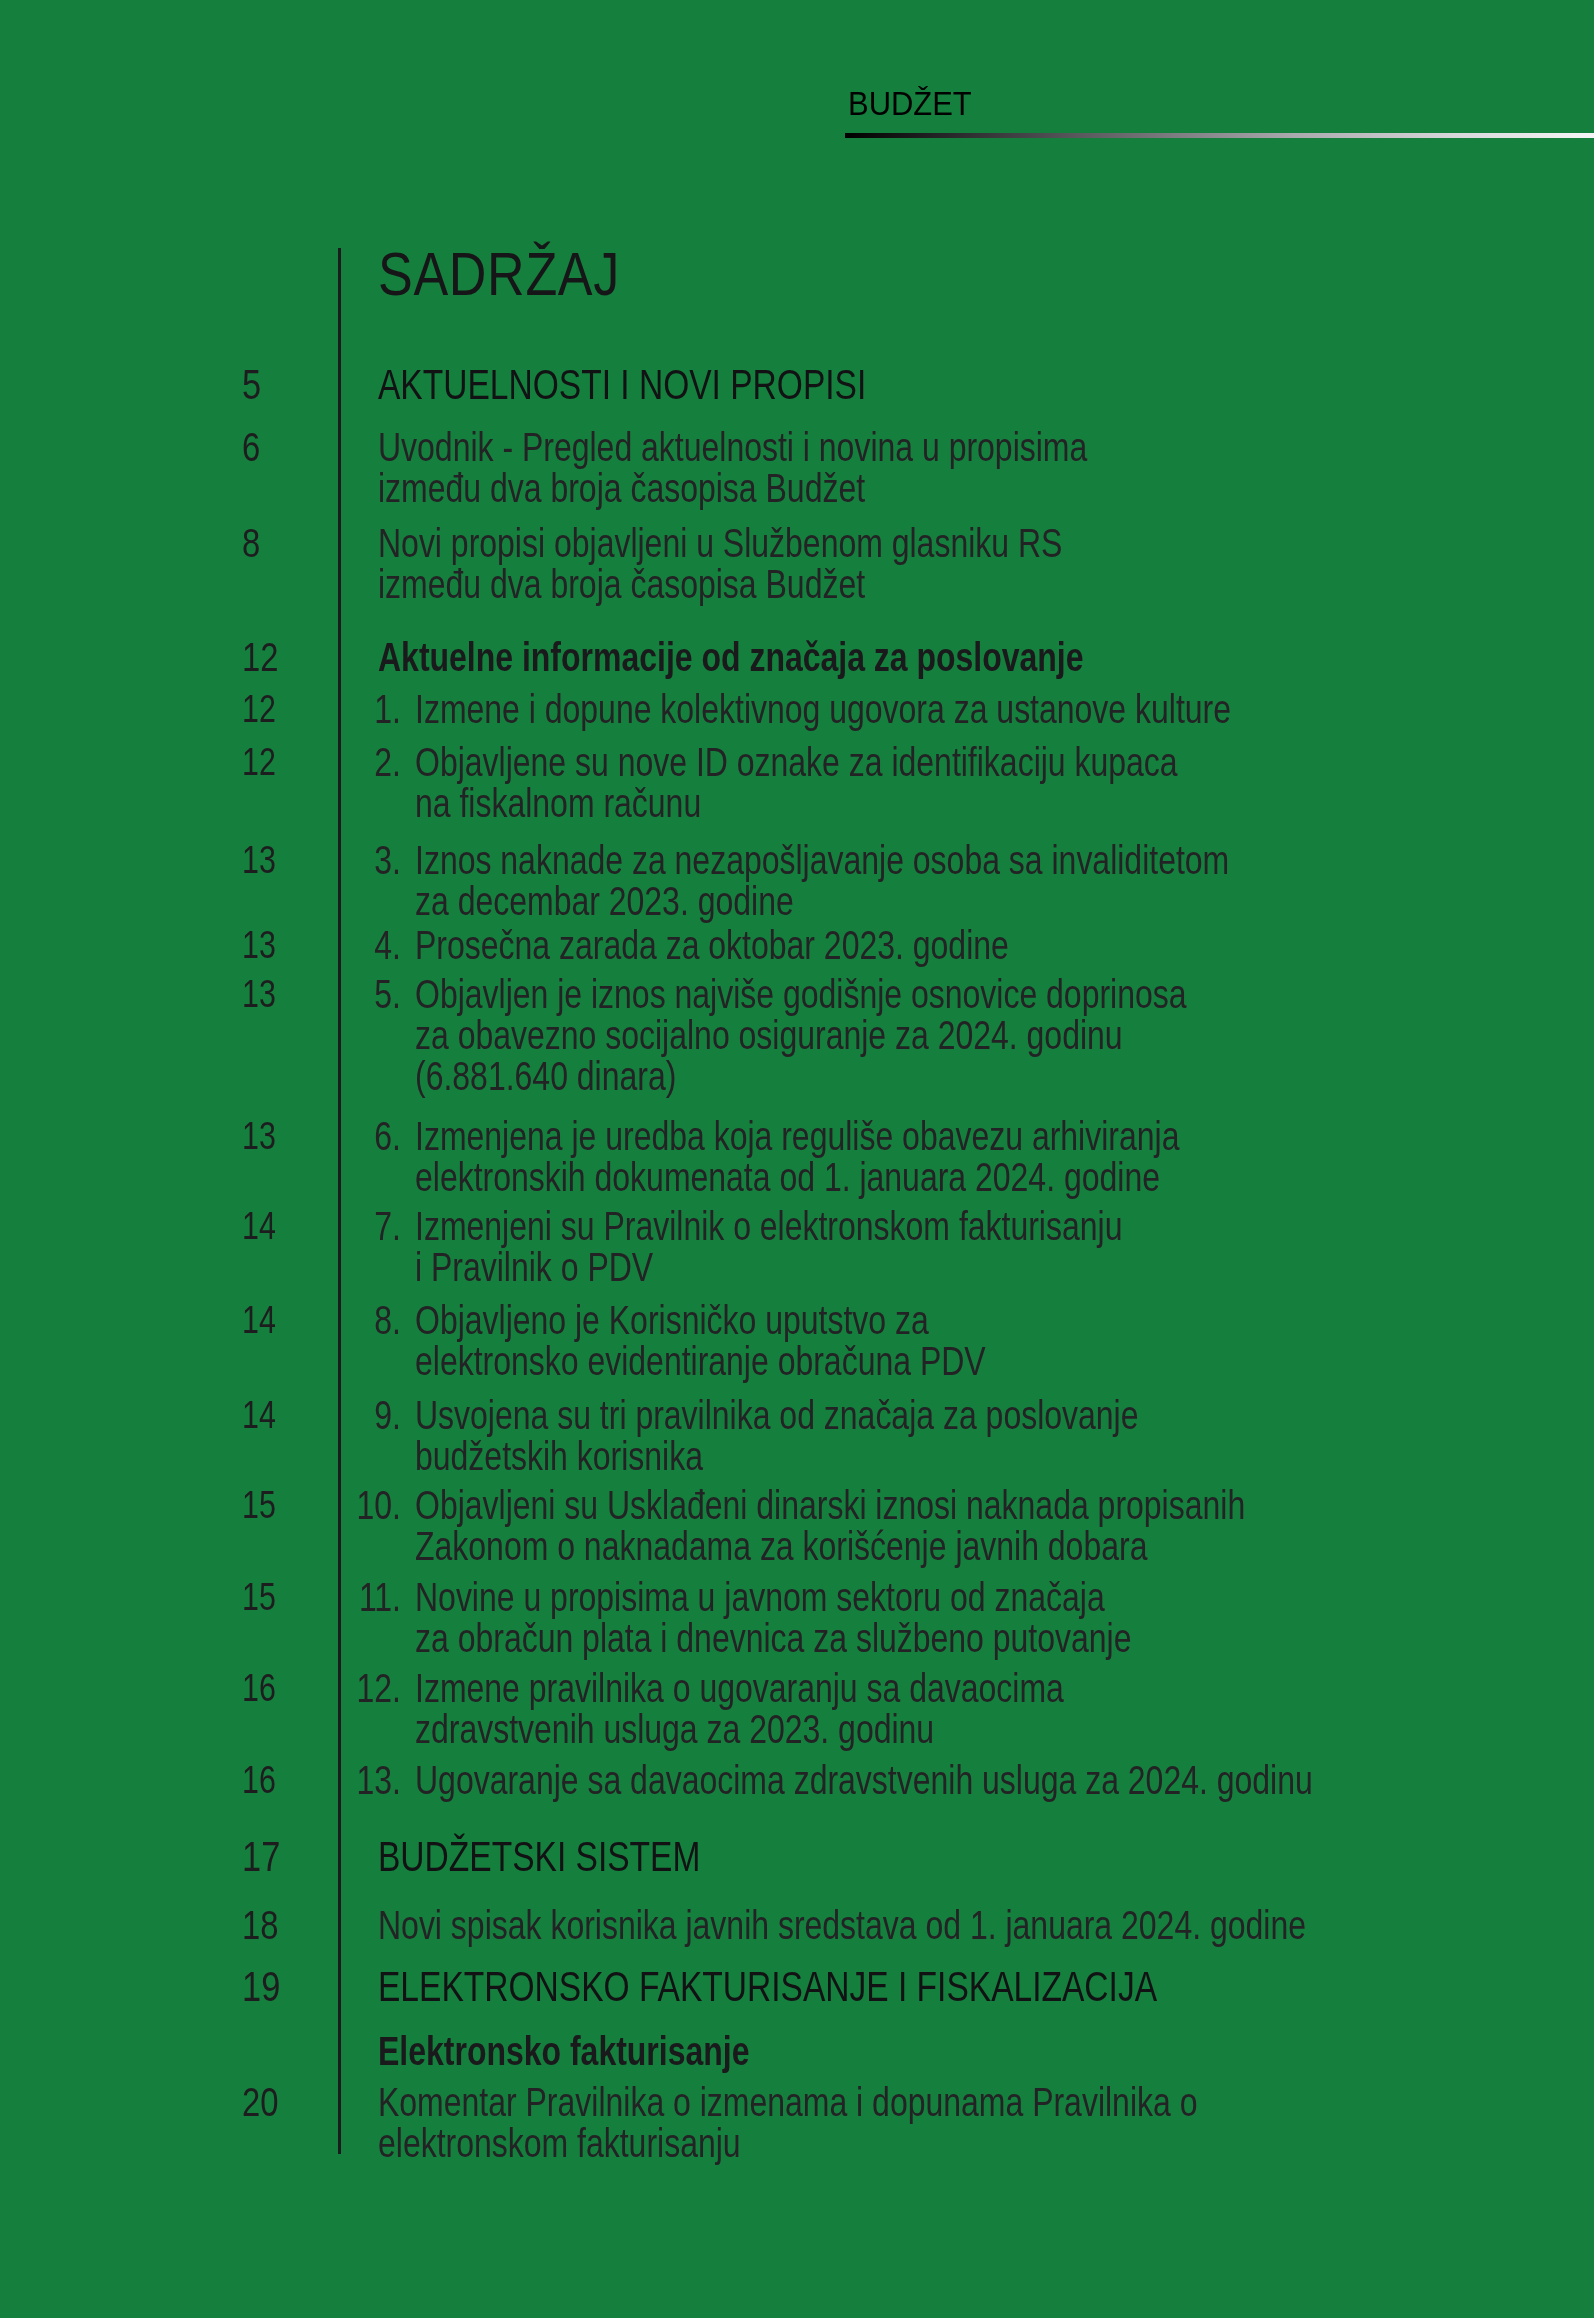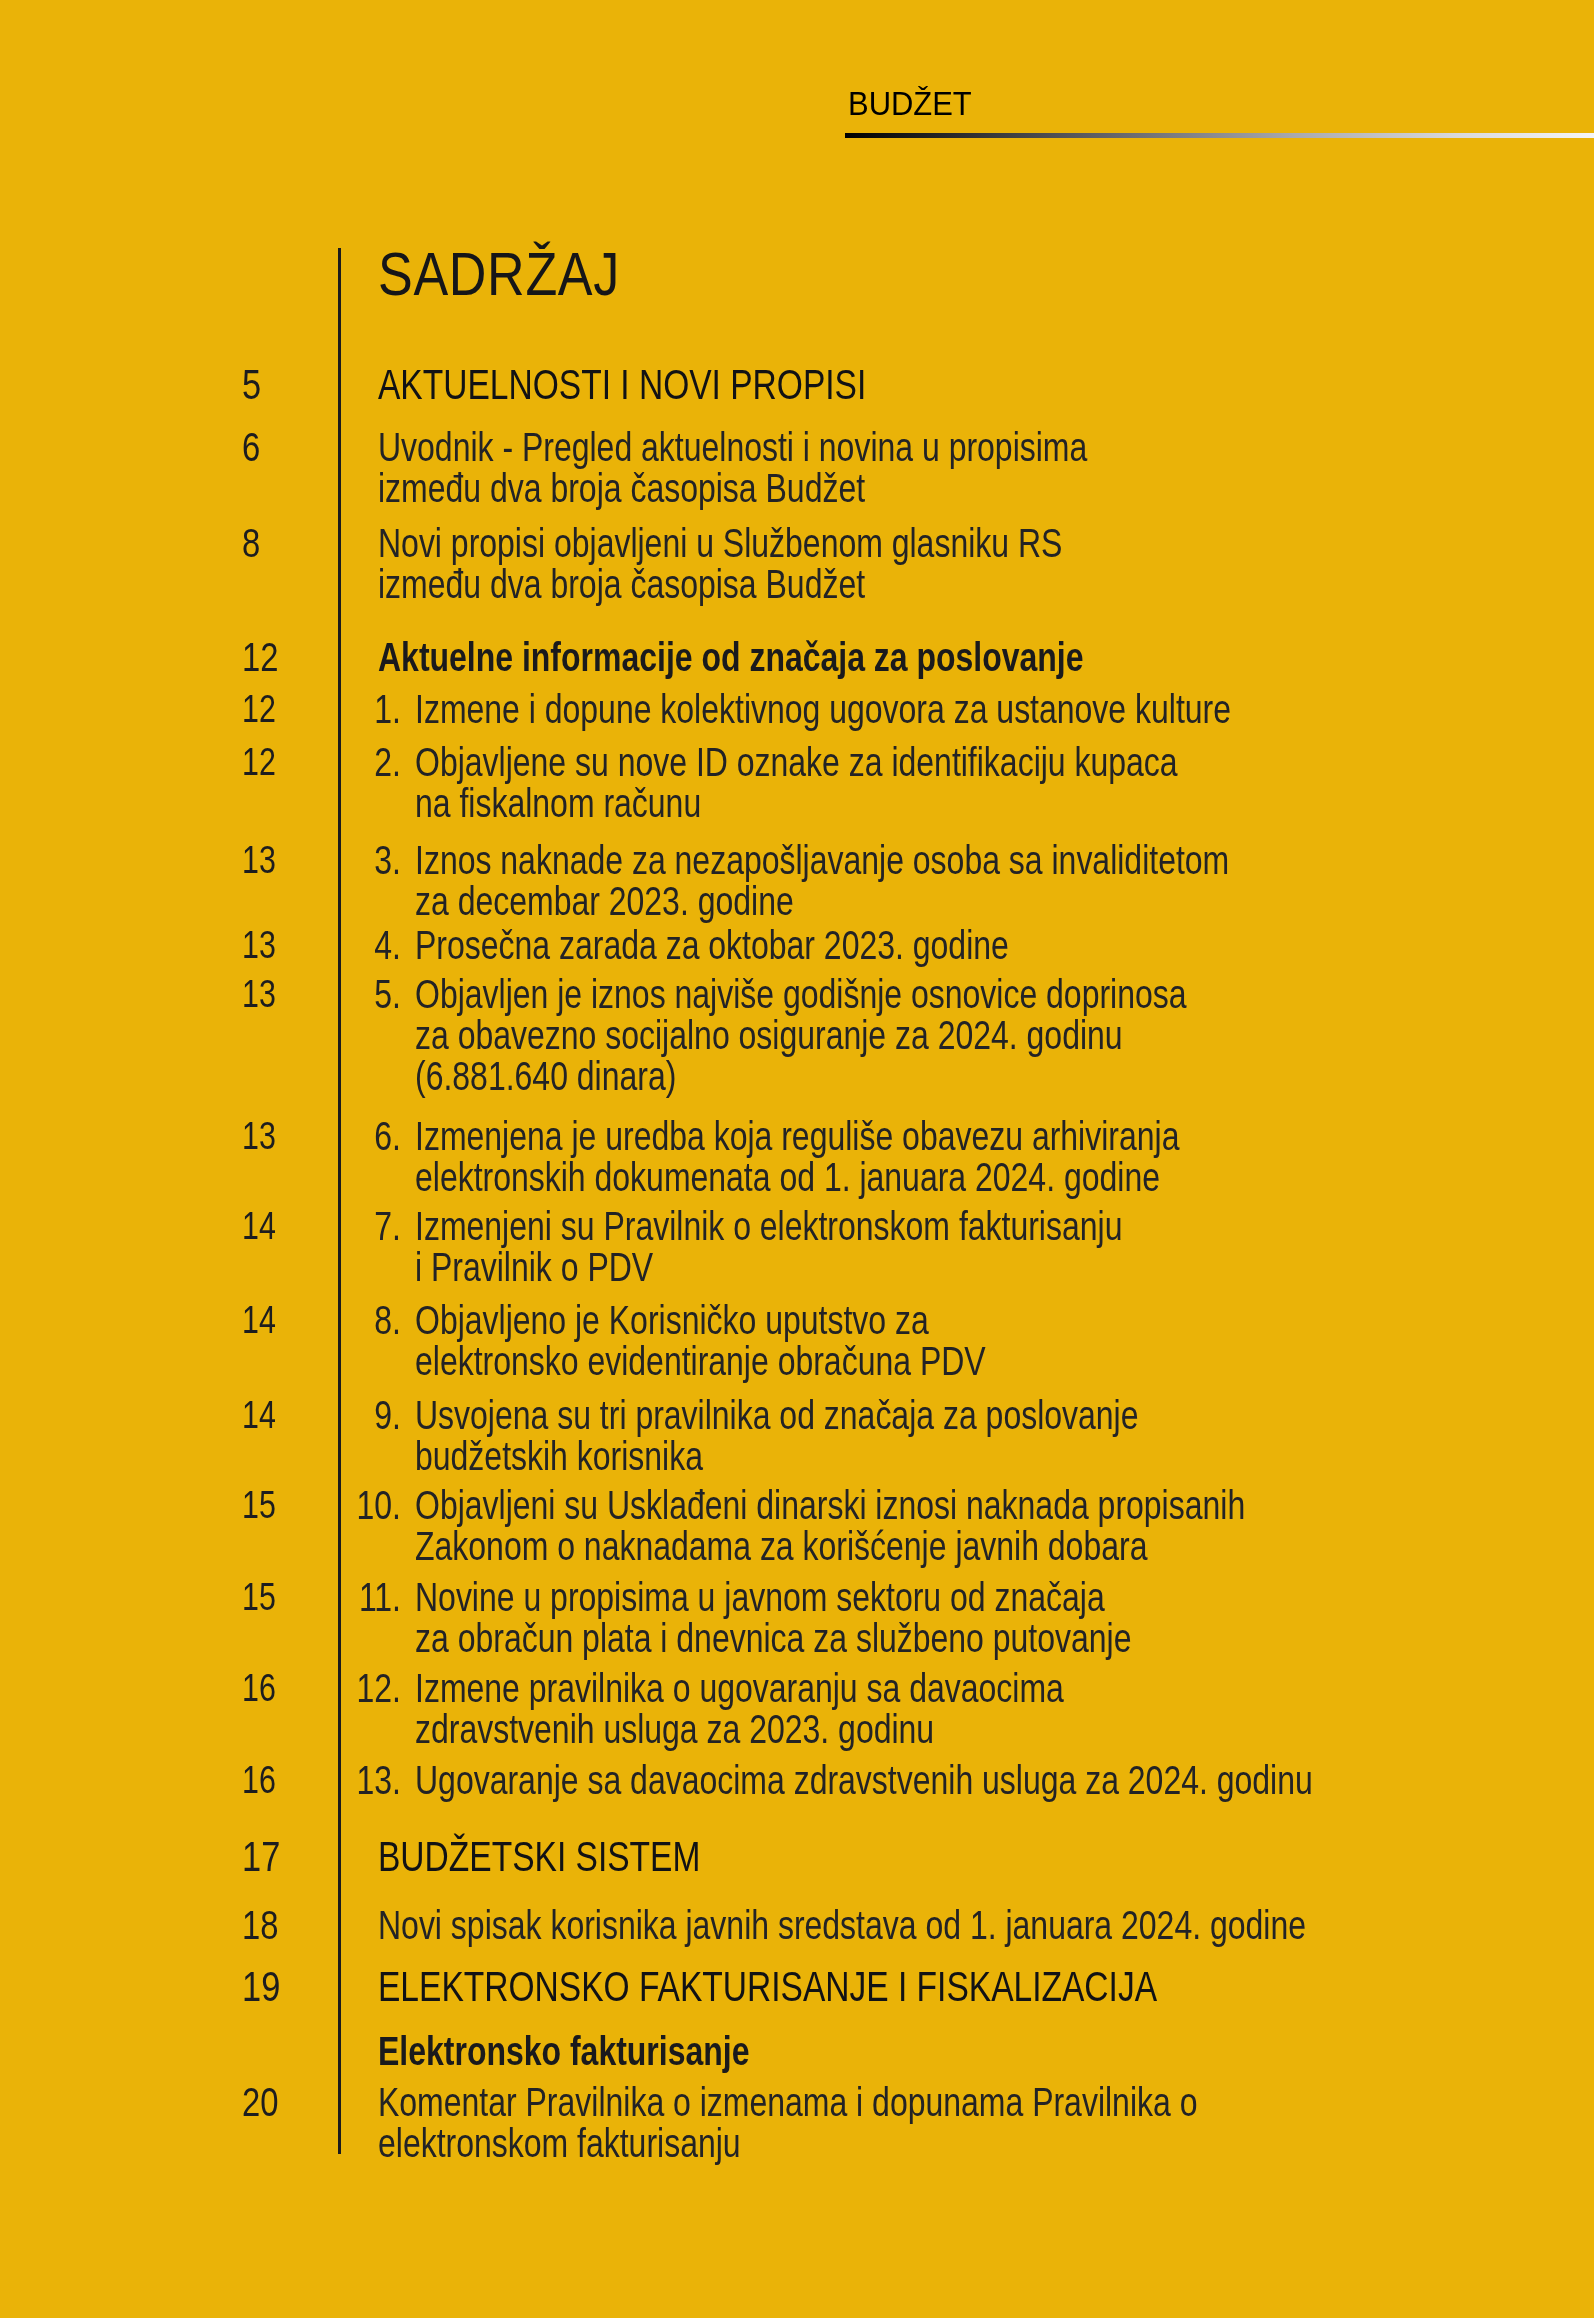--- a/index.html
+++ b/index.html
@@ -1,17 +1,17 @@
 <!DOCTYPE html>
 <html style="font-size:13px"><head>
 <meta charset="utf-8">
 <style>
   html,body{margin:0;padding:0;background:#ffffff;}
   .page{
-    position:relative;width:1594px;height:2319px;background:#eab308;
+    position:relative;width:1594px;height:2319px;background:#15803d;
     font-family:"Liberation Sans",sans-serif;color:#232325;overflow:hidden;
   }
   
   .header-title{
     position:absolute;left:848px;top:85px;
     font-size:34px;line-height:37px;color:#000000;
     transform:scaleX(.91);transform-origin:0 0;white-space:nowrap;
   }
   .header-rule{
     position:absolute;left:845px;top:133px;width:749px;height:4.9px;

